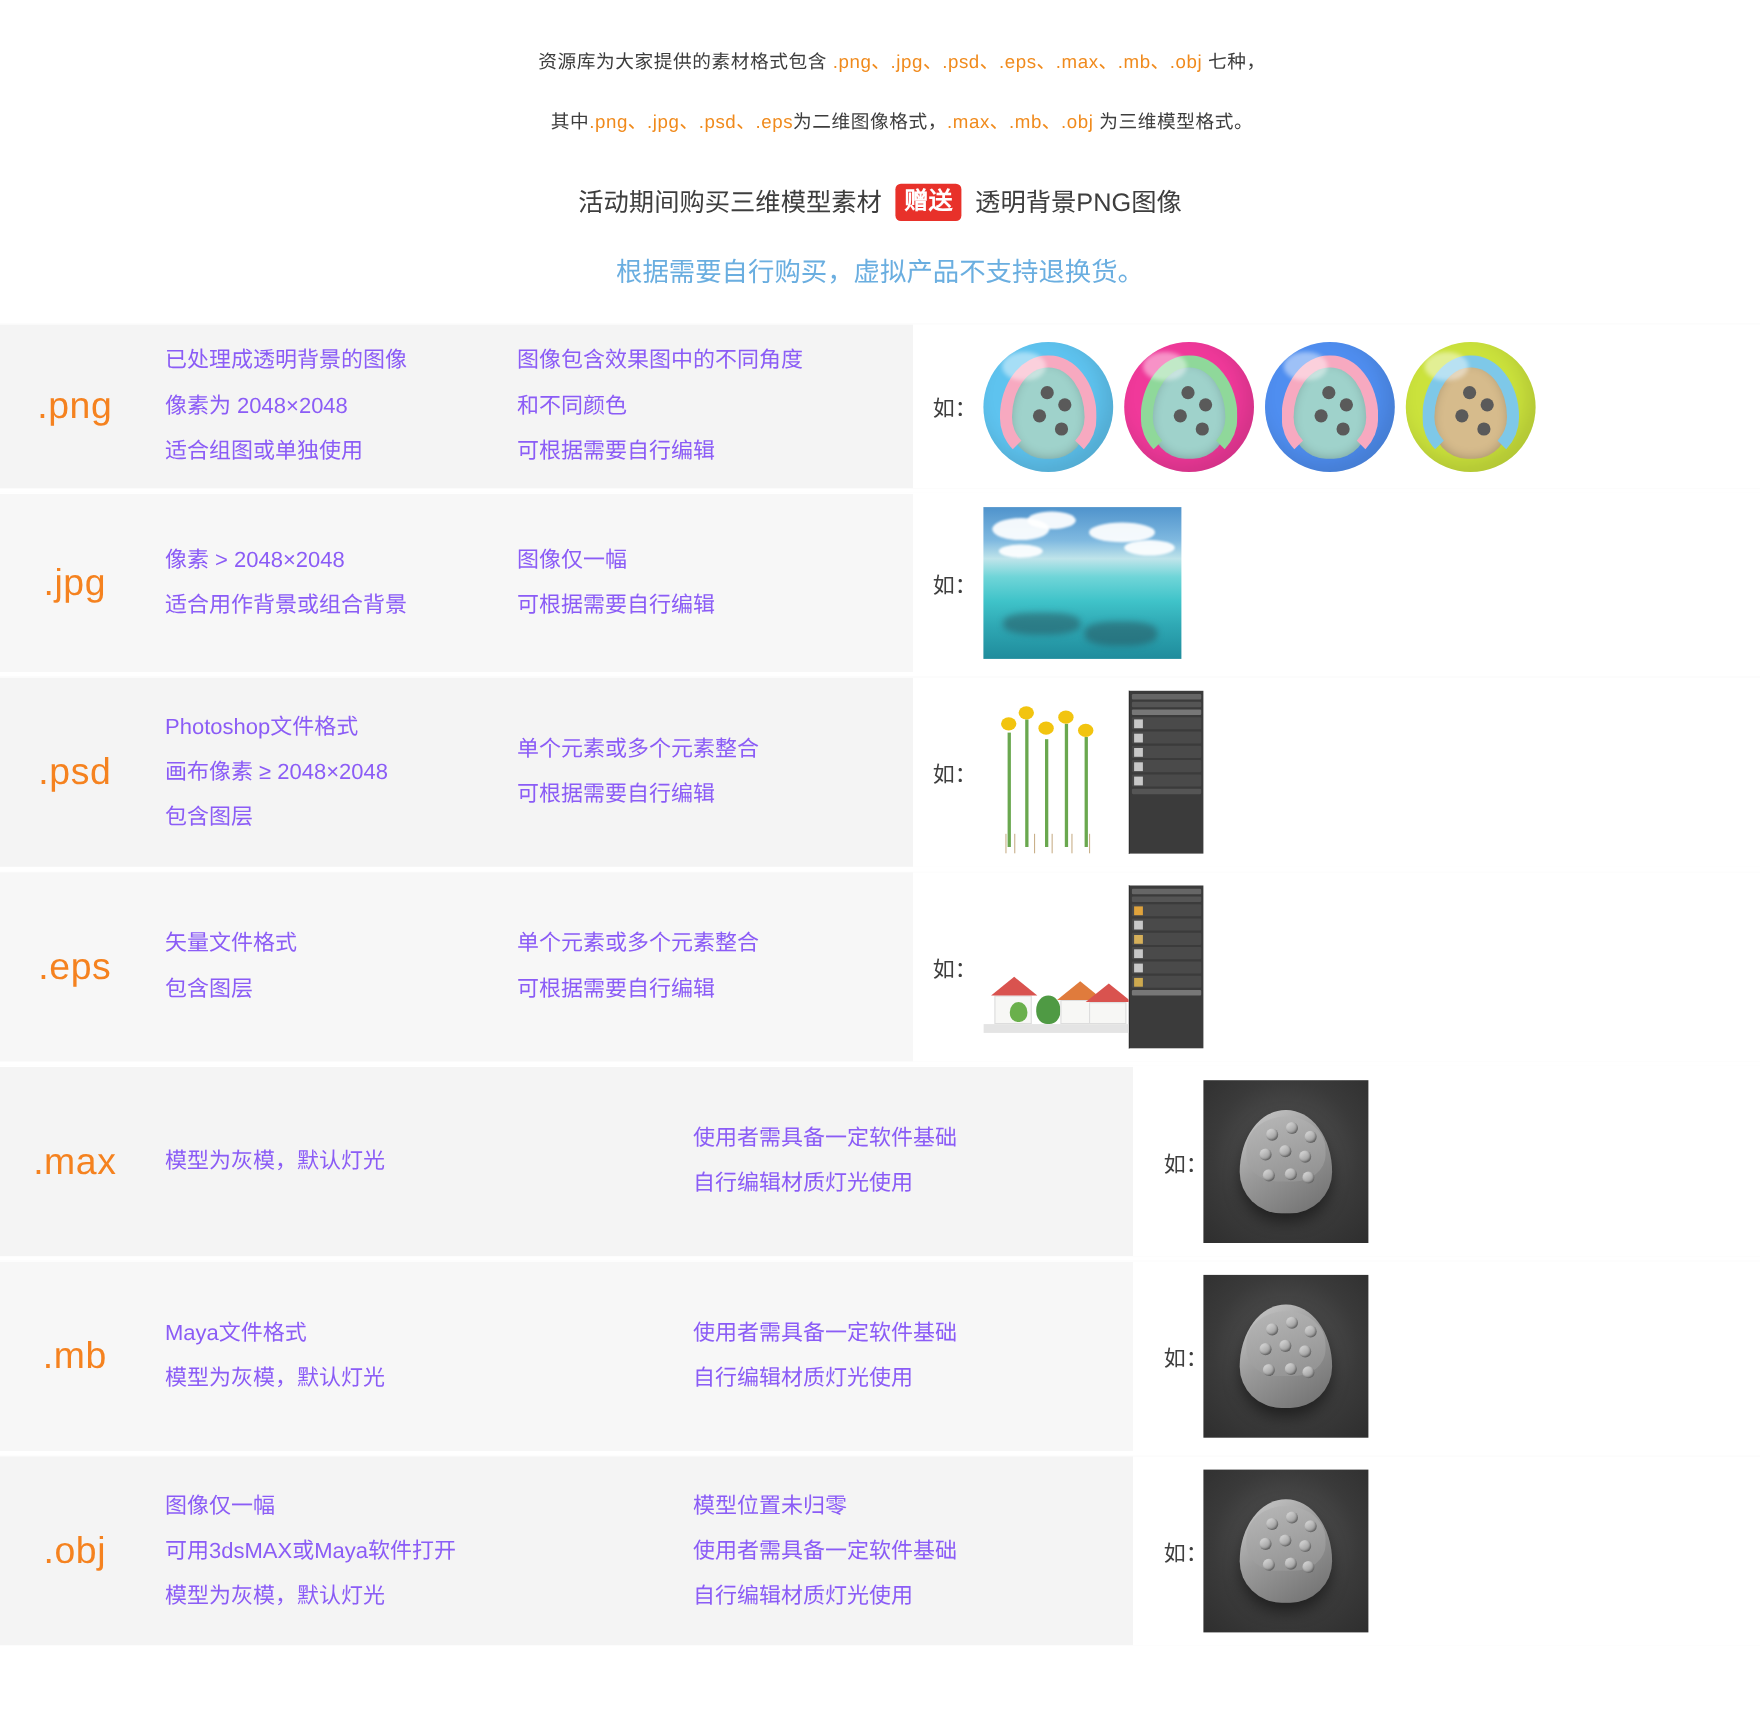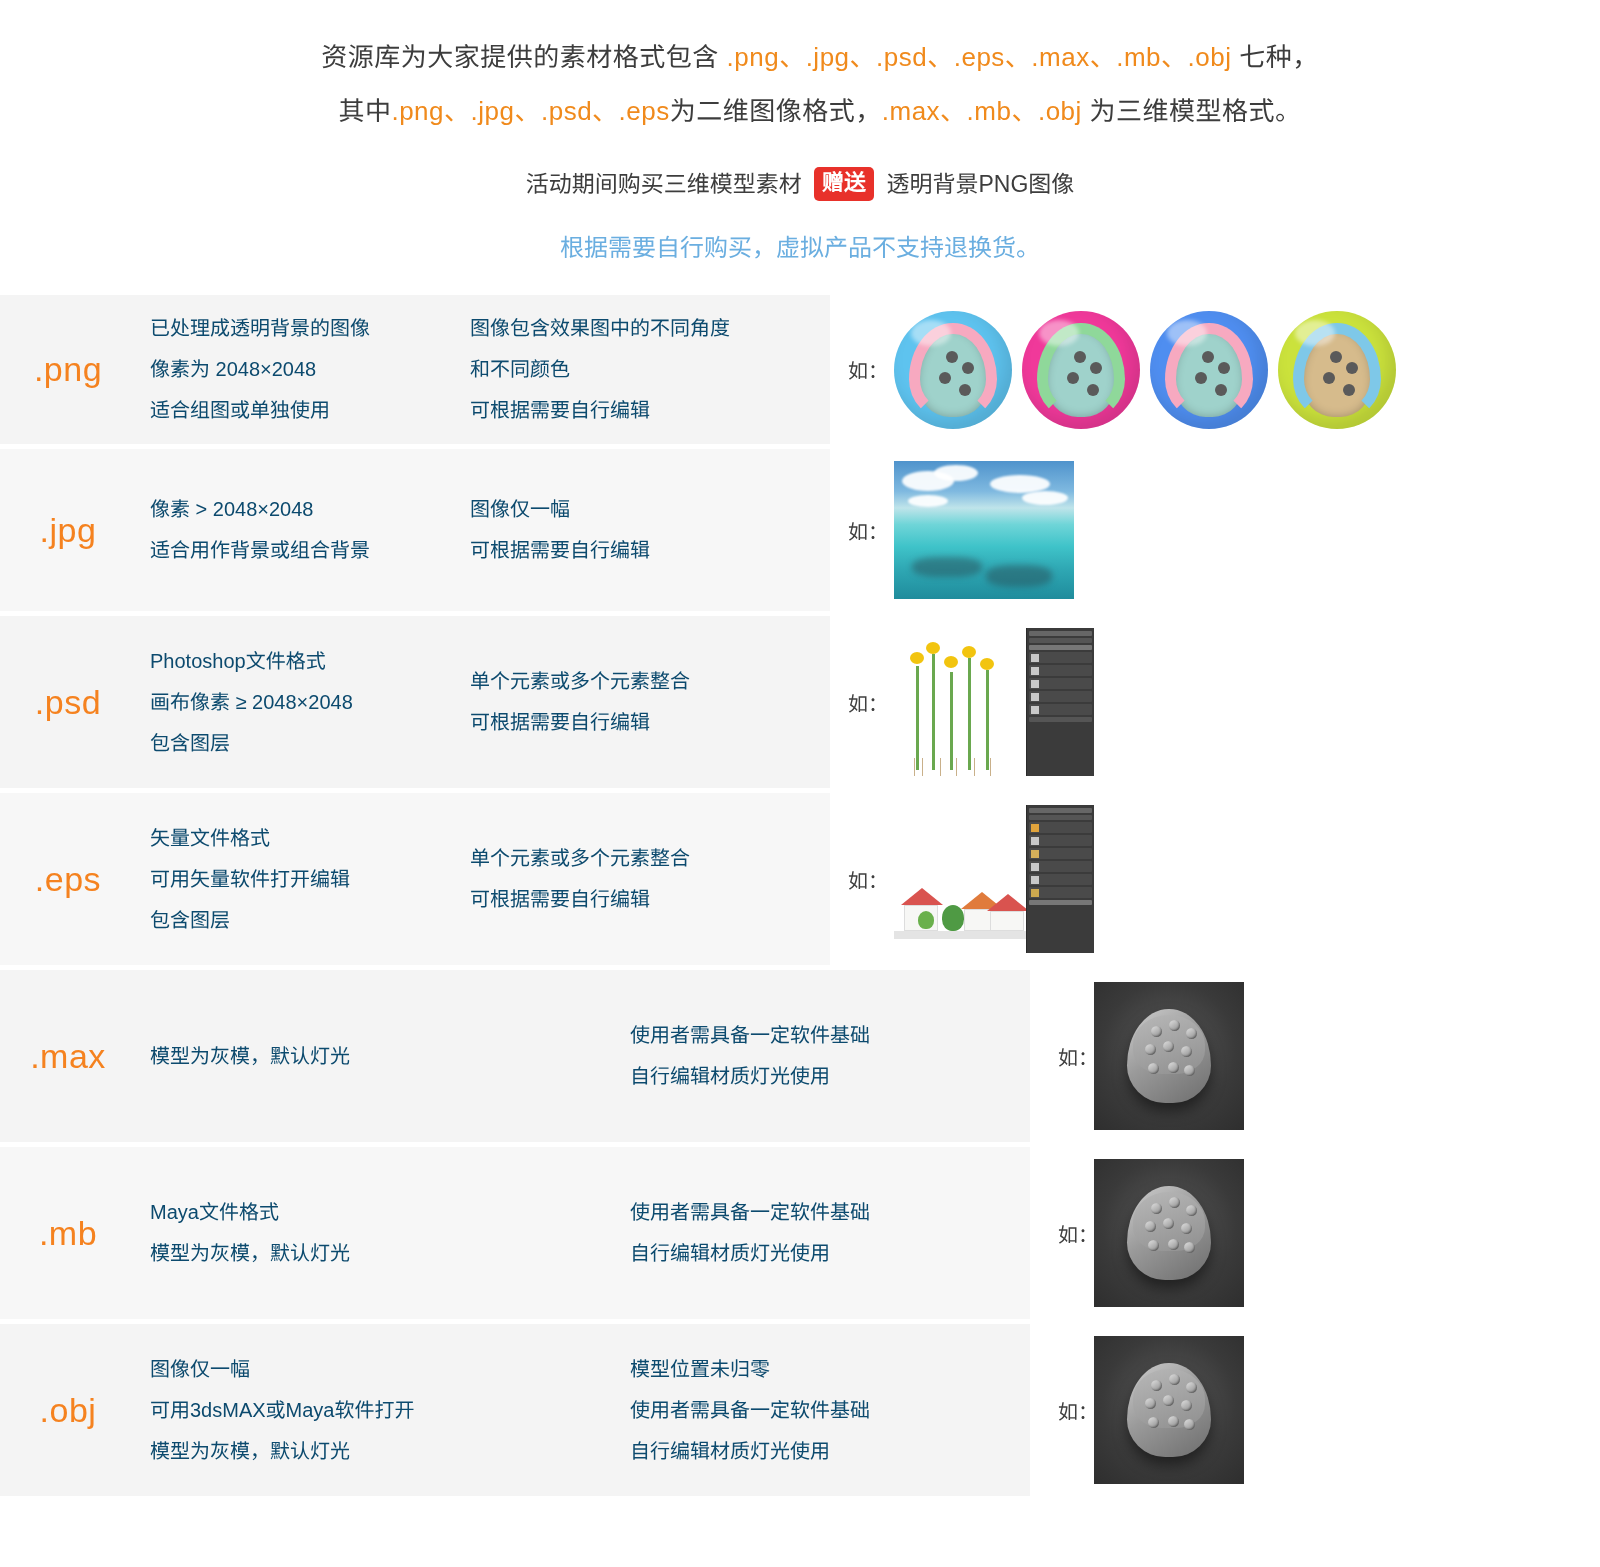--- a/index.html
+++ b/index.html
@@ -8,21 +8,21 @@
     width: 1600px;
     background: #ffffff;
     font-family: "Liberation Sans", "DejaVu Sans", sans-serif;
     color: #333333;
   }
   .page { width: 1600px; position: relative; }
 
   
   .header { padding: 30px 0 6px 0; text-align: center; }
   .header-line {
-    font-size: 26px;
+    font-size: 17px;
     line-height: 54px;
     color: #3d3d3d;
     letter-spacing: 0.5px;
     padding-left: 40px;
   }
   .hl-orange { color: #f08a1c; }
   .header-sub {
     margin-top: 26px;
     font-size: 23px;
     color: #3d3d3d;
@@ -87,21 +87,21 @@
     width: 360px;
     flex: none;
     display: flex;
     flex-direction: column;
     justify-content: center;
     padding: 12px 6px 12px 0;
   }
   .desc-line {
     font-size: 20px;
     line-height: 41px;
-    color: #0c4a6e;
+    color: #8b5cf6;
     white-space: nowrap;
   }
   .col-preview {
     flex: 1 1 auto;
     background: #ffffff;
     display: flex;
     align-items: center;
     padding: 12px 0;
   }
   .ru-label {
@@ -485,21 +485,20 @@
       </div>
     </div>
   </div>
 
   <div class="fmt-row alt">
     <div class="col-ext">
       <span class="ext-label">.eps</span>
     </div>
     <div class="col-desc">
       <div class="desc-line">矢量文件格式</div>
-      <div class="desc-line">可用矢量软件打开编辑</div>
       <div class="desc-line">包含图层</div>
     </div>
     <div class="col-desc2">
       <div class="desc-line">单个元素或多个元素整合</div>
       <div class="desc-line">可根据需要自行编辑</div>
     </div>
     <div class="col-preview">
       <div class="ru-label">如：</div>
       <div class="preview-body">
         <div class="app-shot">

